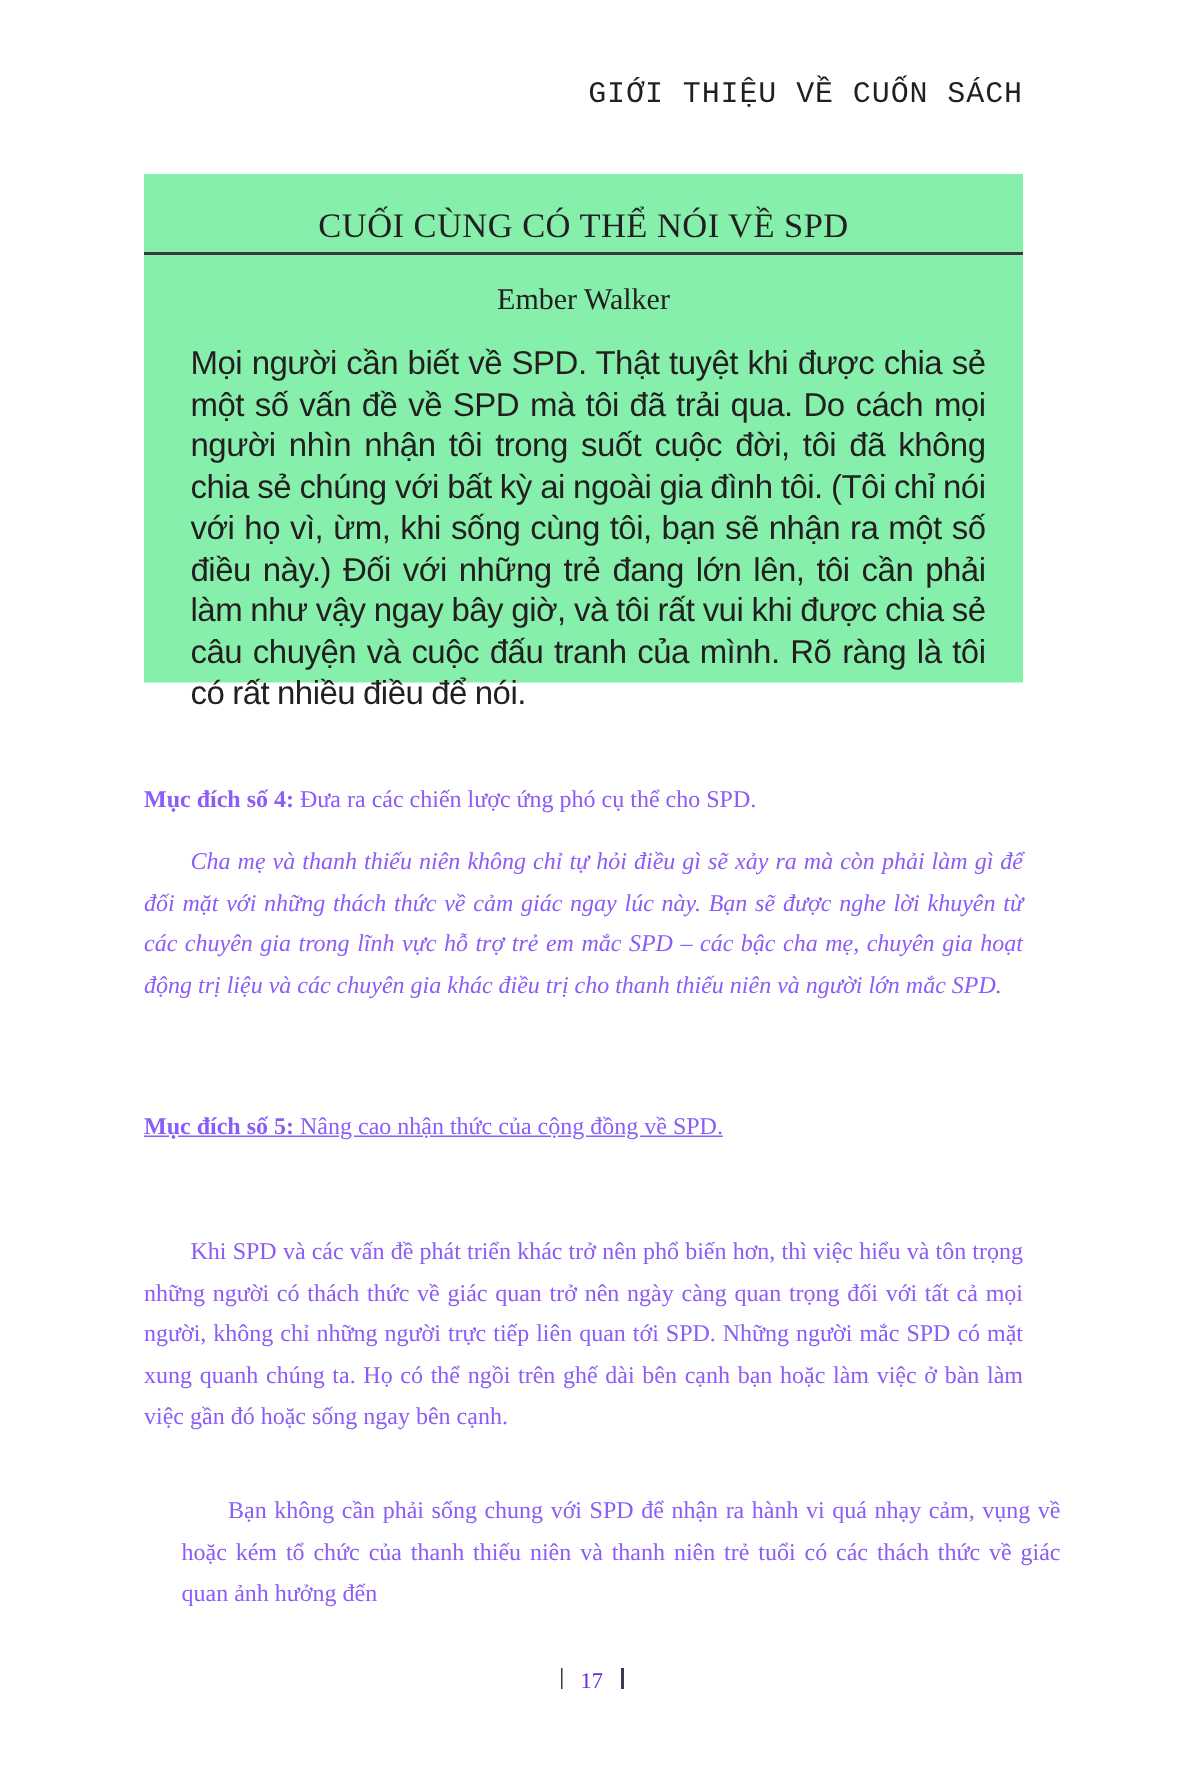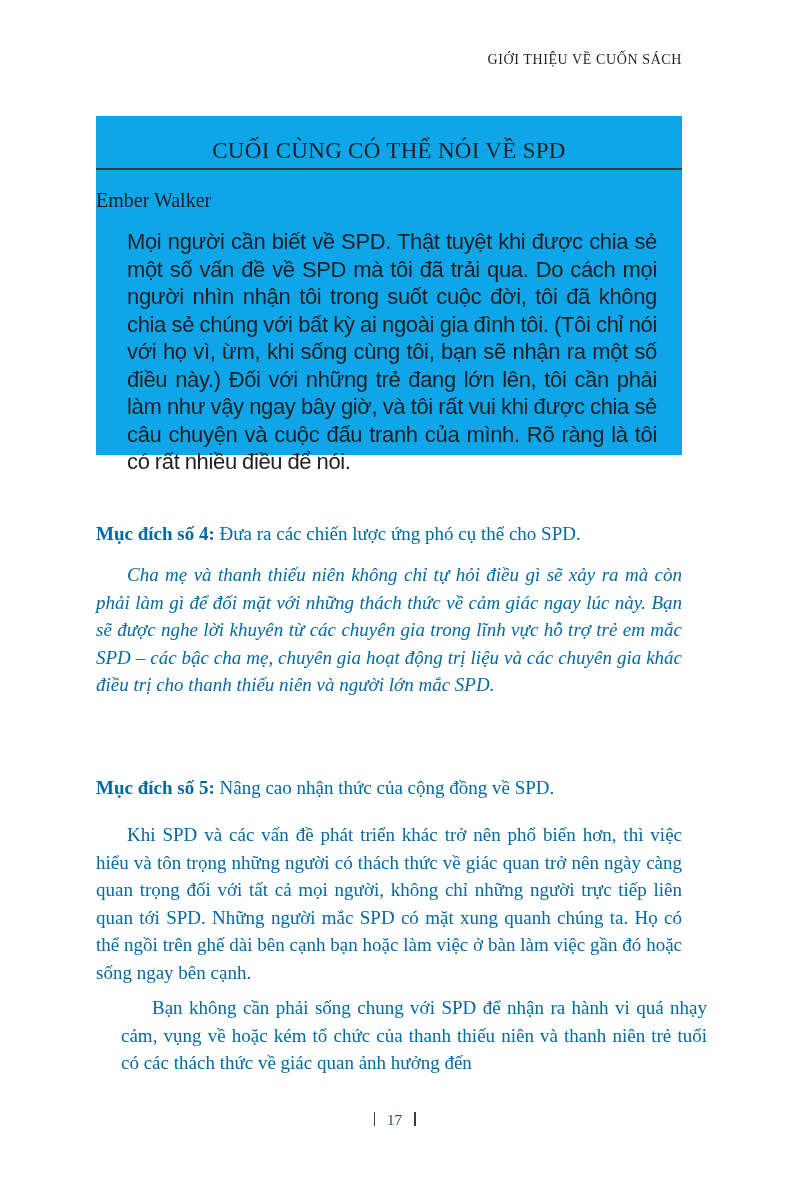--- a/index.html
+++ b/index.html
@@ -11,32 +11,32 @@
       width: 789px;
       height: 1184px;
       position: relative;
       overflow: hidden;
       color: #231f20;
     }
     .running-head {
       position: absolute;
       top: 52px;
       right: 107px;
-      font-family: Liberation Serif, serif;
-      font-size: 14px;
+      font-family: Liberation Mono, monospace;
+      font-size: 20px;
       letter-spacing: 0.6px;
       color: #231f20;
     }
     .sidebar-box {
       position: absolute;
       left: 96px;
       top: 116px;
       width: 586px;
       height: 339px;
-      background: #0ea5e9;
+      background: #86efac;
     }
     .box-title {
       position: absolute;
       left: 0;
       top: 22px;
       width: 100%;
       text-align: center;
       font-family: "Liberation Serif", "DejaVu Serif", serif;
       font-size: 23px;
       letter-spacing: 0.3px;
@@ -48,21 +48,21 @@
       top: 52px;
       width: 100%;
       height: 2px;
       background: #3a3a3a;
     }
     .box-author {
       position: absolute;
       left: 0;
       top: 73px;
       width: 100%;
-      text-align: left;
+      text-align: center;
       font-family: "Liberation Serif", "DejaVu Serif", serif;
       font-size: 20px;
       color: #231f20;
     }
     .box-text {
       position: absolute;
       left: 31px;
       top: 112px;
       width: 530px;
       font-family: "Liberation Sans Narrow", "Liberation Sans", "DejaVu Sans", sans-serif;
@@ -71,48 +71,48 @@
       text-align: justify;
       color: #231f20;
       letter-spacing: -0.35px;
       word-spacing: -0.5px;
     }
     .body-text {
       position: absolute;
       left: 96px;
       width: 586px;
       font-family: "Liberation Serif", "DejaVu Serif", serif;
-      font-size: 19px;
+      font-size: 16px;
       line-height: 27.6px;
       text-align: justify;
-      color: #0369a1;
+      color: #8b5cf6;
     }
     .body-text p {
       margin: 0;
     }
     .indent {
       text-indent: 31px;
     }
     .purpose-label {
       font-weight: bold;
     }
     #purpose4 { top: 520px; }
     #para1 { top: 561px; font-style: italic; }
-    #purpose5 { top: 774px; }
+    #purpose5 { top: 738px; text-decoration: underline; }
     #para2 { top: 821px; }
     #para3 { top: 994px; margin-left: 25px; }
     .folio {
       position: absolute;
       top: 1112px;
       left: 0;
       width: 789px;
       text-align: center;
       font-family: "Liberation Serif", "DejaVu Serif", serif;
       font-size: 15px;
-      color: #0c4a6e;
+      color: #6d28d9;
     }
     .folio .bar {
       display: inline-block;
       width: 1.5px;
       height: 14px;
       background: #3a3a55;
       vertical-align: -1px;
       margin: 0 12px;
     }
   </style>

